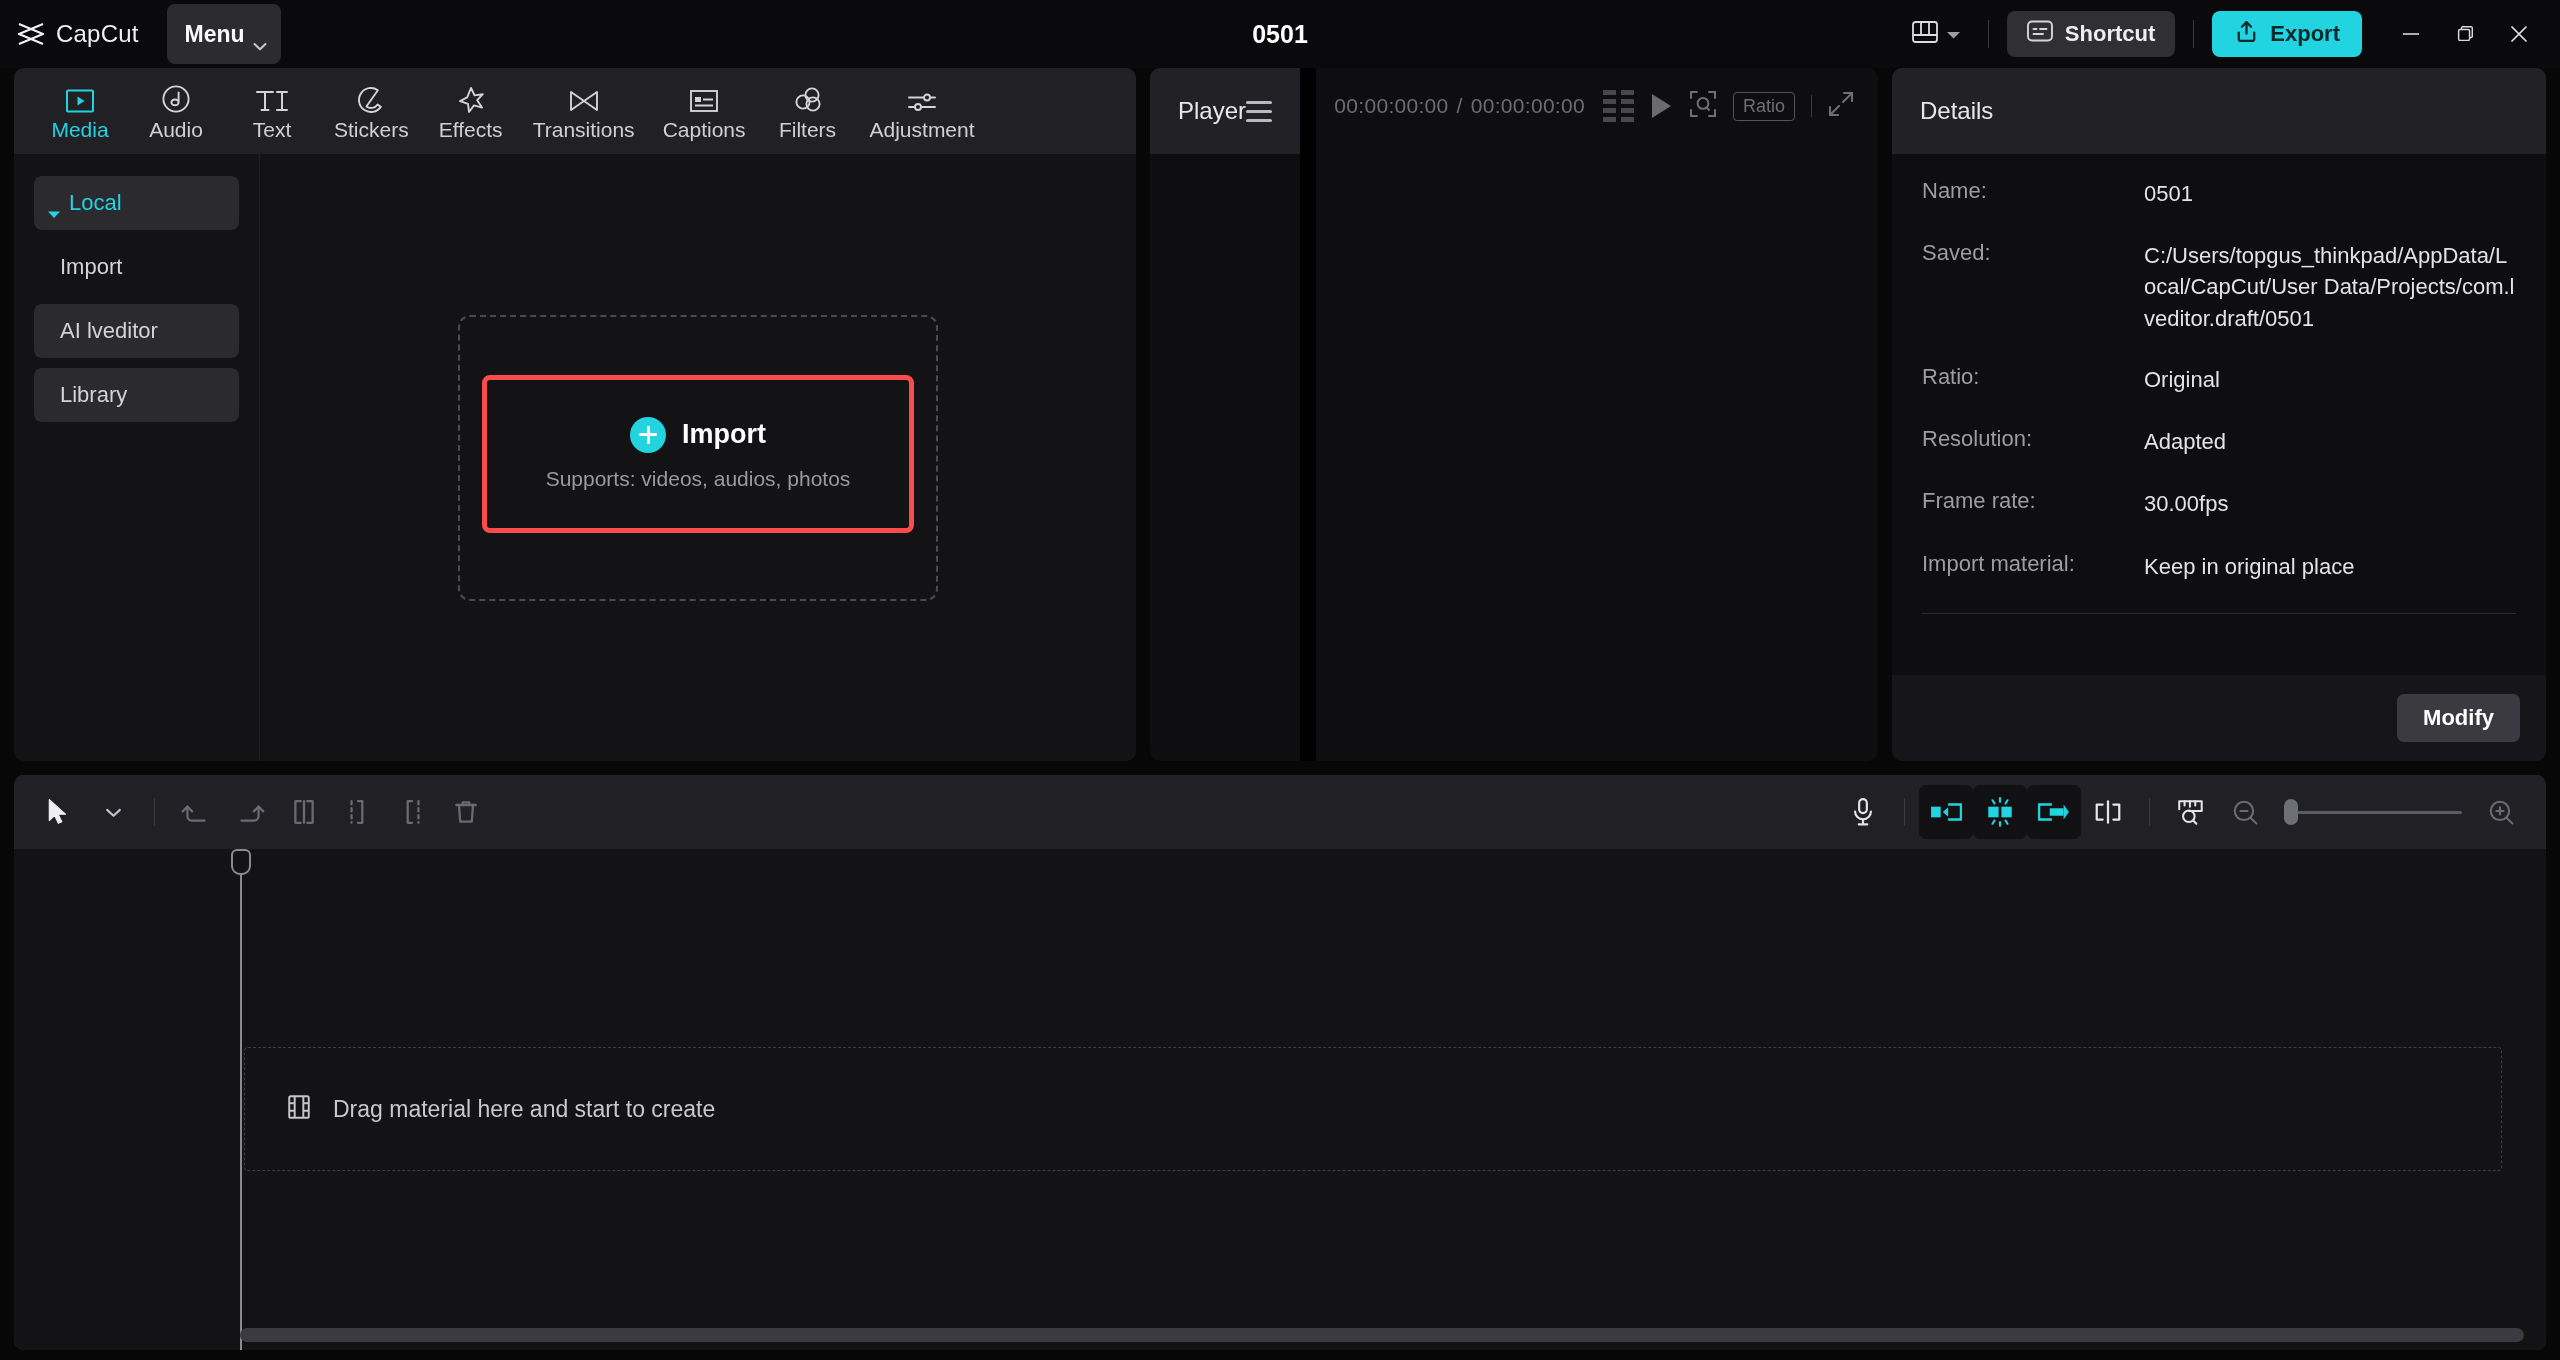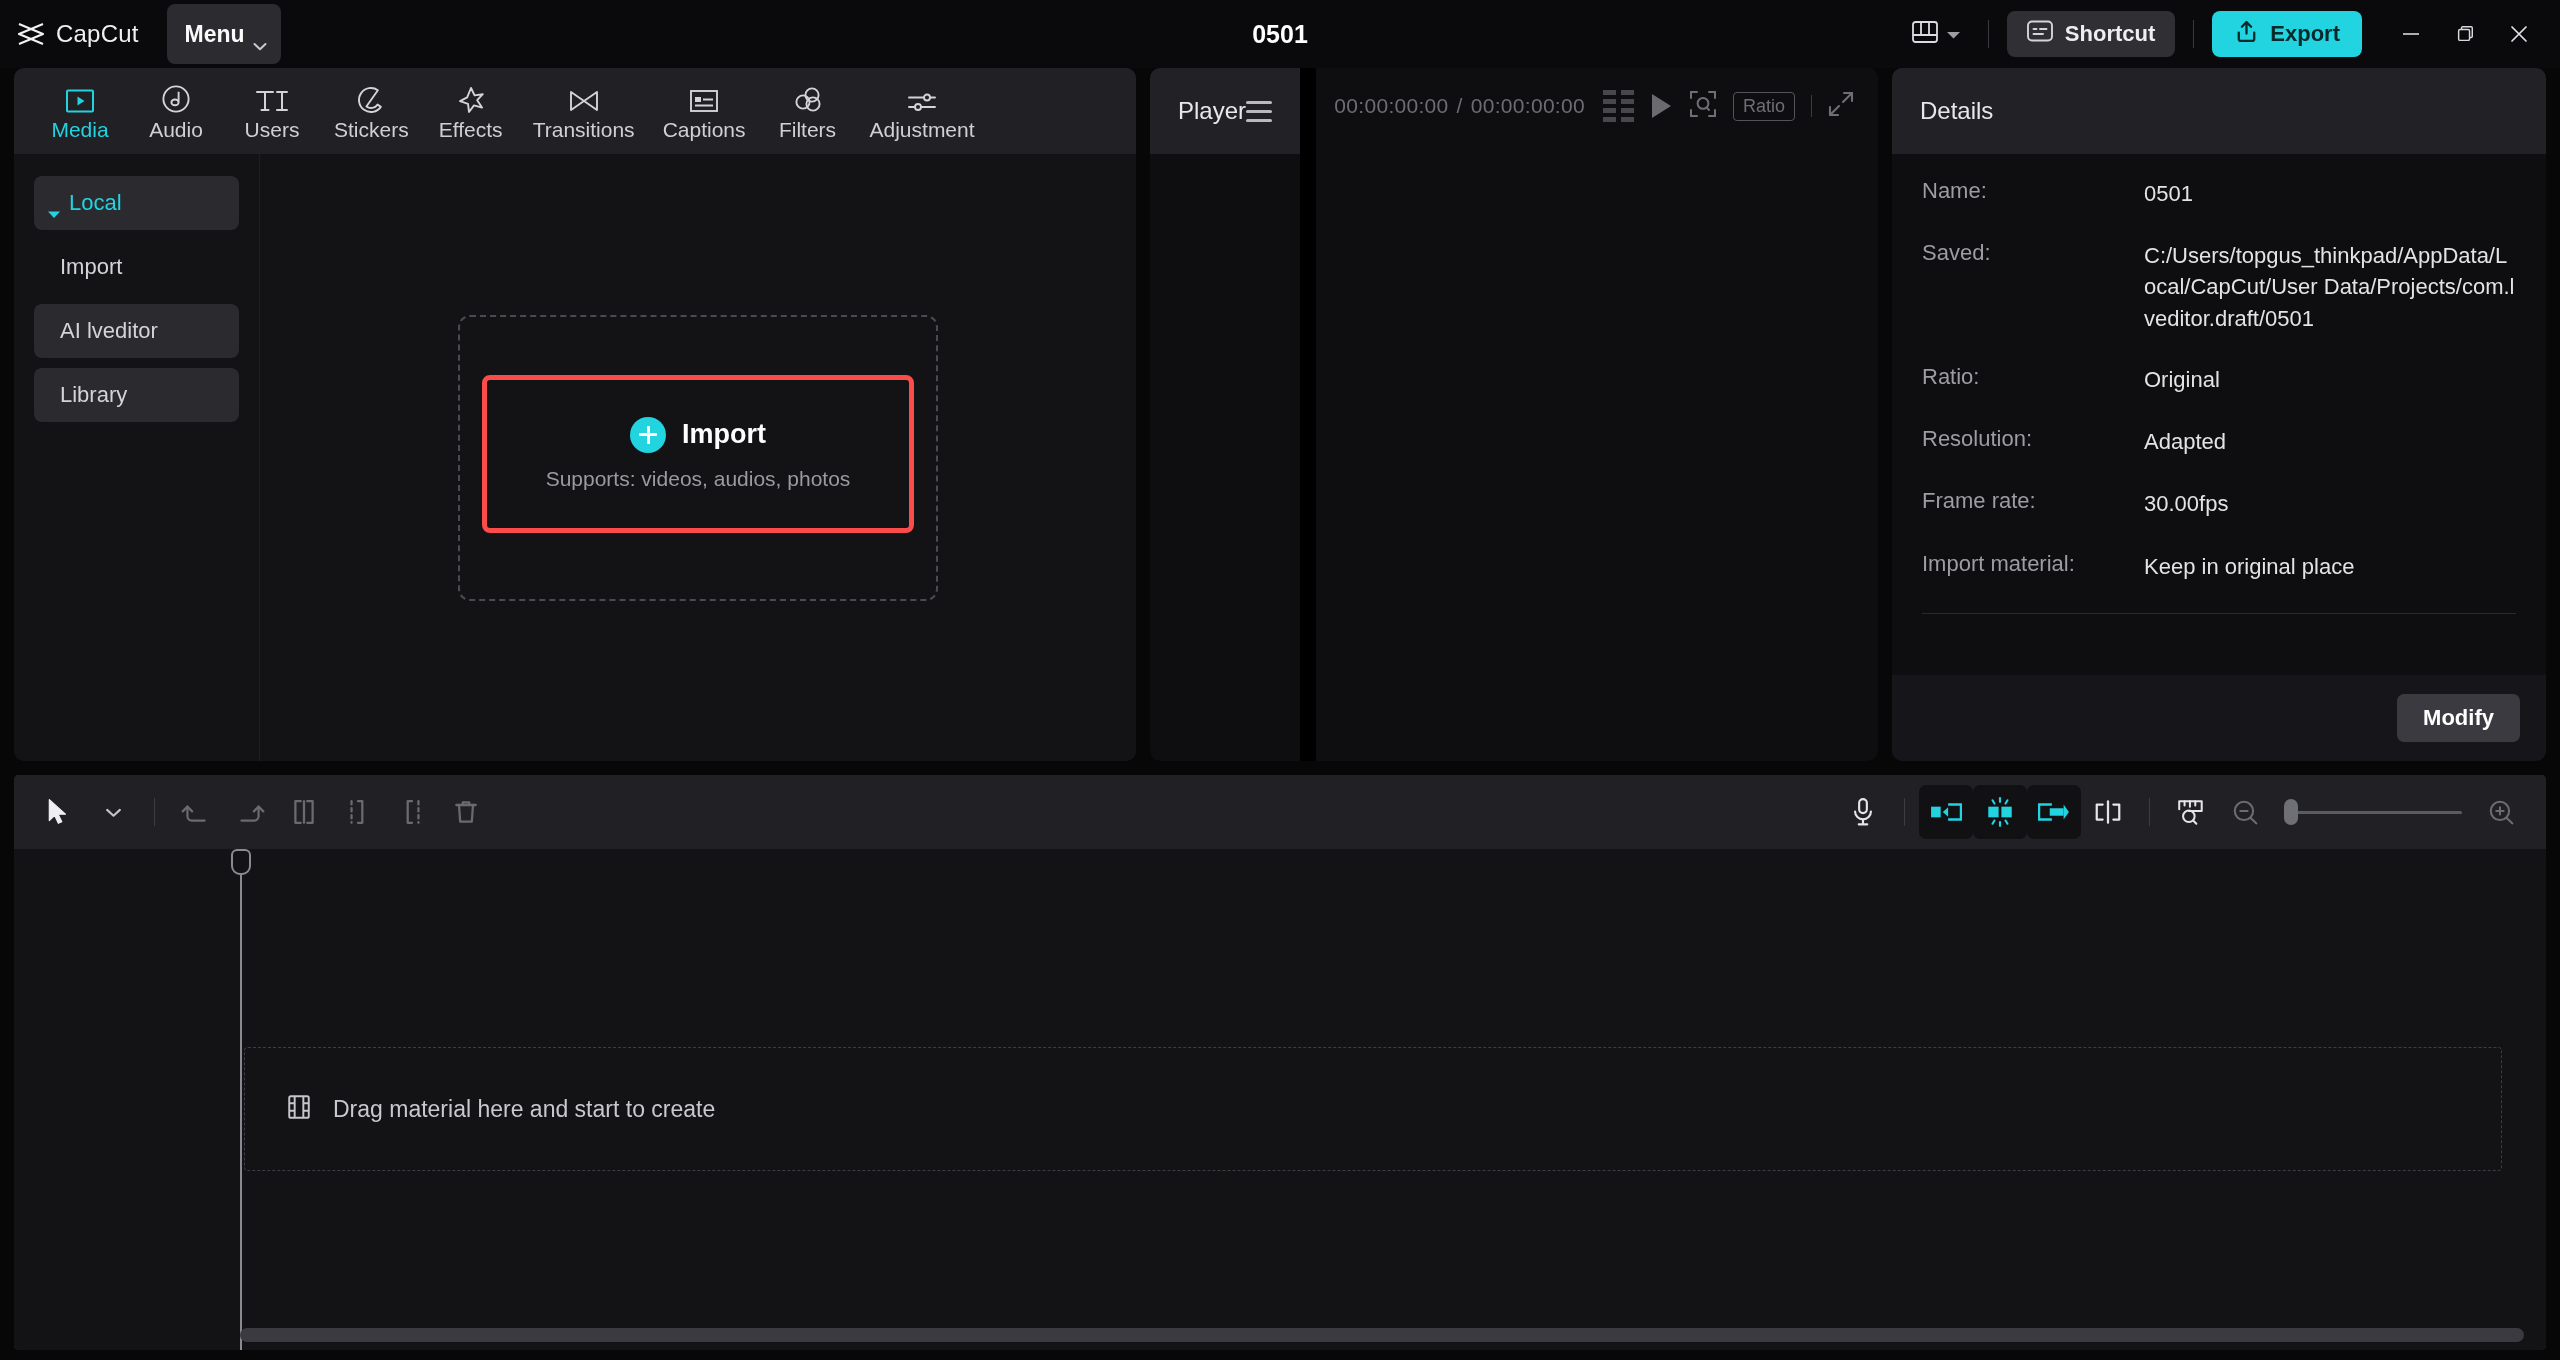--- a/index.html
+++ b/index.html
@@ -257,21 +257,21 @@
     display: flex; align-items: center;
     color: #ffffff; font-size: 22px; font-weight: 700;
     cursor: pointer;
   }
 
   
   .timeline {
     flex: 1;
     margin: 14px 14px 10px 14px;
     background: #7f1d1d;
-    border-radius: 5px;
+    border-radius: 10px;
     display: flex; flex-direction: column;
     overflow: hidden;
     min-height: 0;
   }
   .tl-toolbar {
     height: 74px; flex: 0 0 74px;
     background: #212125;
     display: flex; align-items: center;
     padding: 0 18px;
     gap: 0;
@@ -449,21 +449,21 @@
           <span class="tab-label">Audio</span>
         </div>
 
         <div class="tab">
           <span class="ticon">
             <svg viewBox="0 0 34 26" width="34" height="26" fill="none" stroke="#d3d3d8" stroke-width="2" stroke-linecap="round">
               <path d="M2 4 L18 4 M10 4 L10 22 M6.5 22 L13.5 22"></path>
               <path d="M22 4 L32 4 M27 4 L27 22 M22 22 L32 22"></path>
             </svg>
           </span>
-          <span class="tab-label">Users</span>
+          <span class="tab-label">Text</span>
         </div>
 
         <div class="tab">
           <span class="ticon">
             <svg viewBox="0 0 28 28" width="28" height="28" fill="none" stroke="#d3d3d8" stroke-width="1.9" stroke-linejoin="round">
               <path d="M14 2 A12 12 0 1 0 26 14 L22 14 A8 8 0 0 1 14 22 Z" transform="rotate(35 14 14)"></path>
             </svg>
           </span>
           <span class="tab-label">Stickers</span>
         </div>

